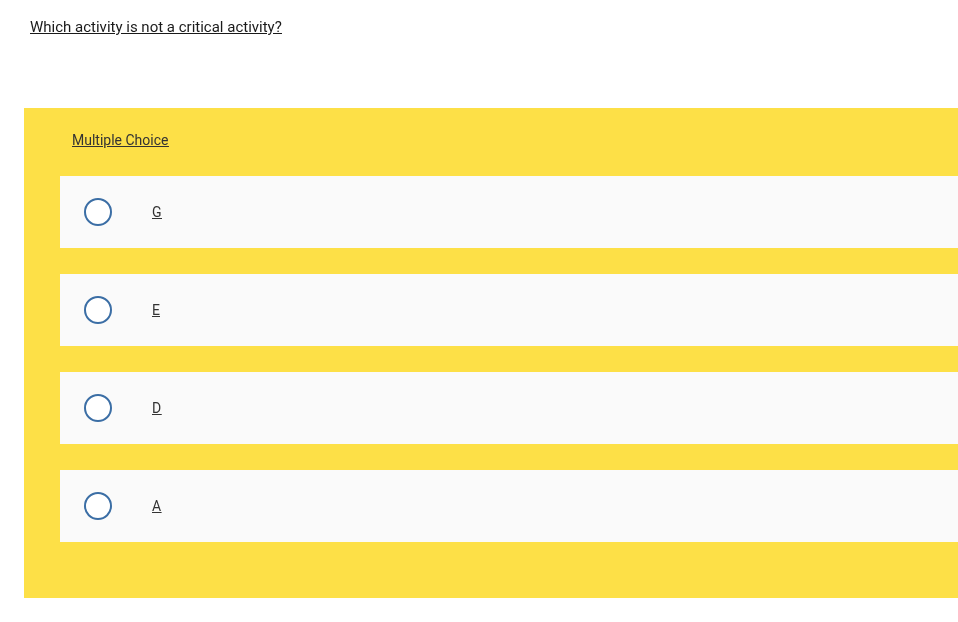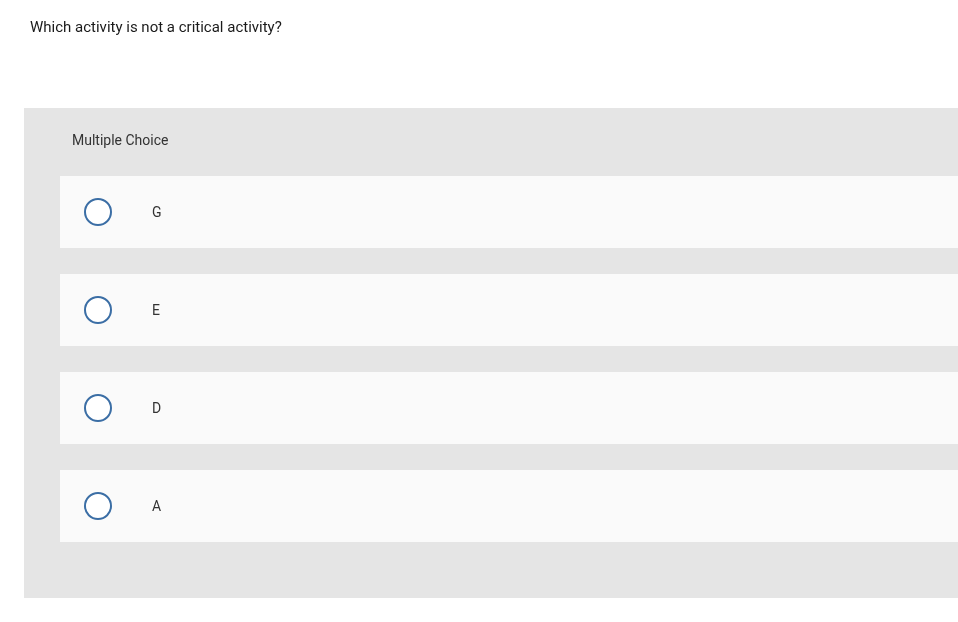--- a/index.html
+++ b/index.html
@@ -1,35 +1,36 @@
 <!DOCTYPE html>
 <html><head>
   <meta charset="utf-8">
   <style>
     * {
       margin: 0;
       padding: 0;
       box-sizing: border-box;
+      text-decoration: underline;
     }
     body {
       font-family: -apple-system, BlinkMacSystemFont, "Segoe UI", Roboto, Helvetica, Arial, sans-serif;
       background: #ffffff;
       color: #333;
       width: 958px;
       height: 622px;
     }
     .question-text {
       padding: 18px 30px 0 30px;
       font-size: 15px;
       color: #1a1a1a;
     }
     .answer-section {
       margin-top: 72px;
       margin-left: 24px;
-      background: #e5e5e5;
+      background: #fde047;
       padding-bottom: 30px;
     }
     .mc-header {
       padding: 24px 48px 28px 48px;
       font-size: 14px;
       color: #333;
     }
     .options {
       padding: 0 0 0 36px;
     }

